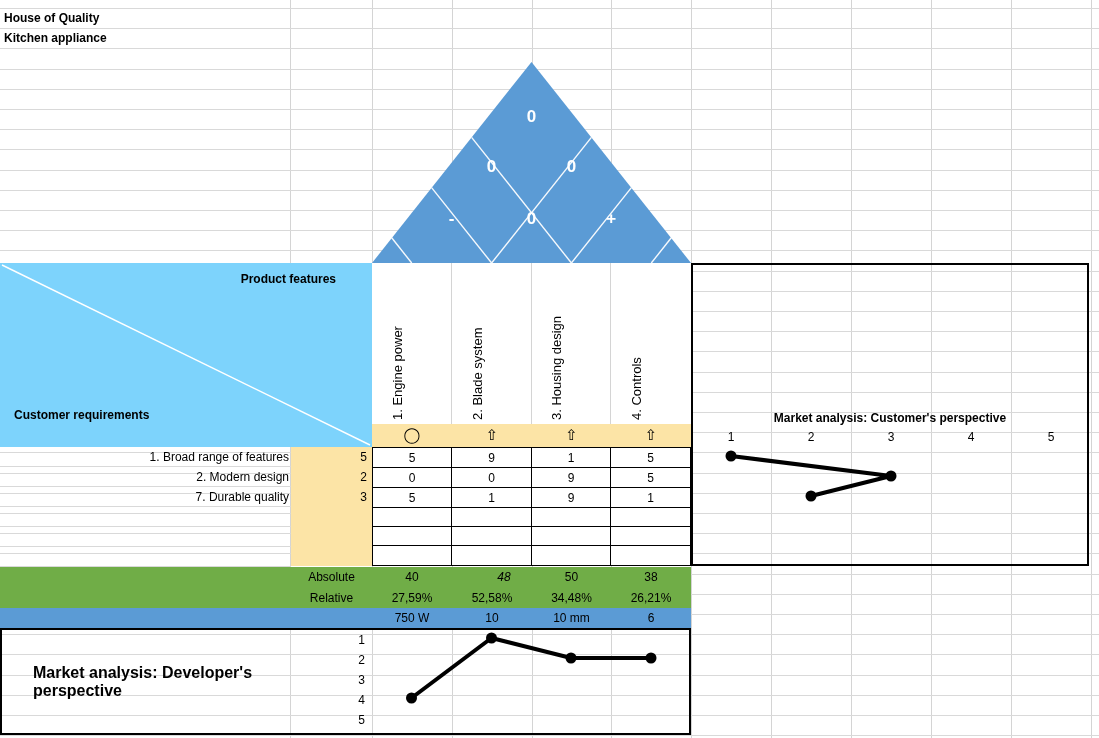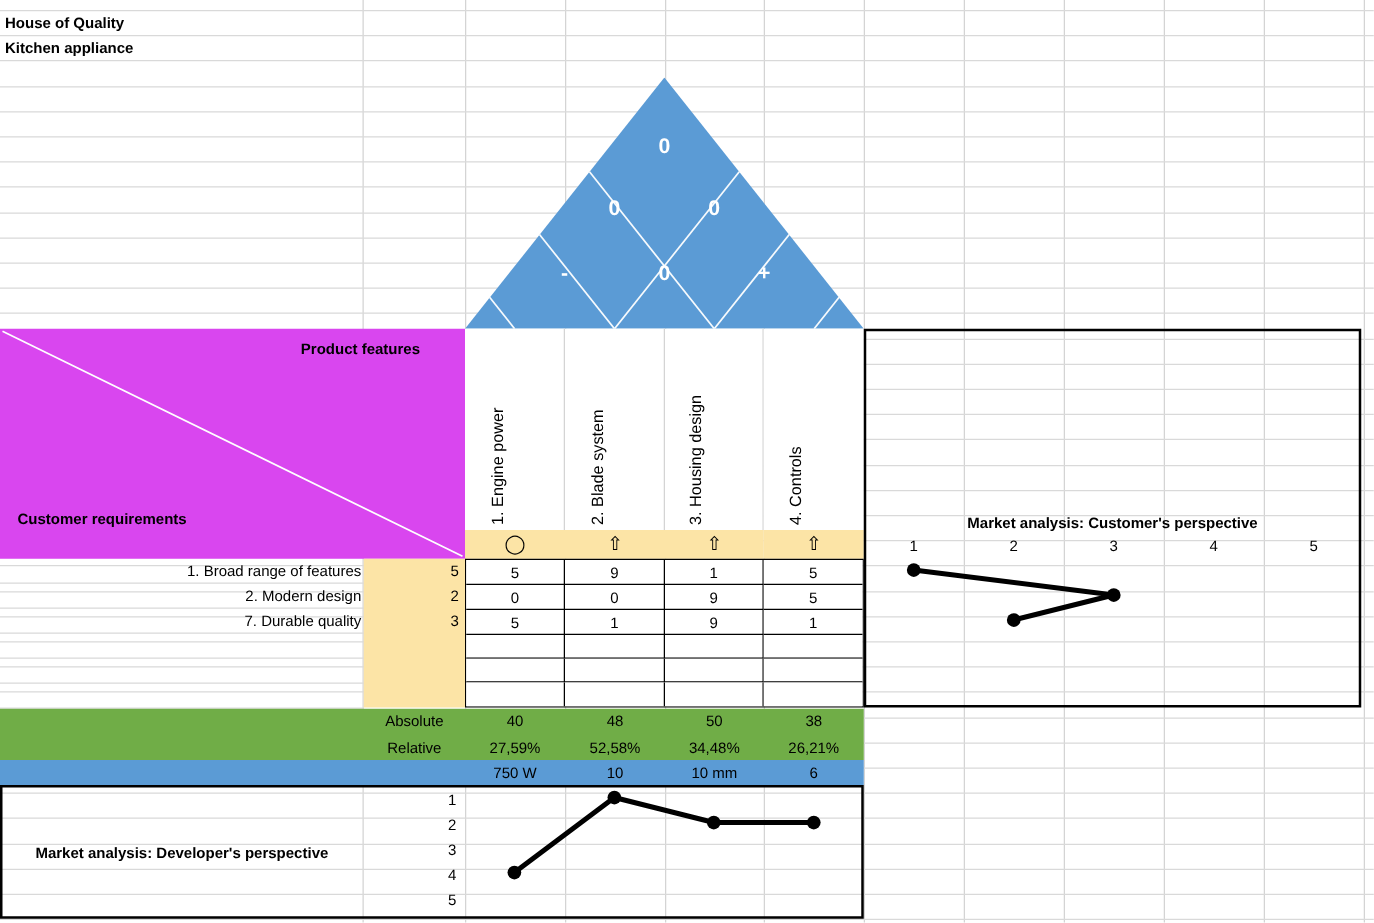--- a/index.html
+++ b/index.html
@@ -27,21 +27,21 @@
   .title-text{font-weight:bold;font-size:12px;}
 
   
   #roof{position:absolute;left:372px;top:62px;width:319px;height:201px;}
   #roof svg{display:block;}
   .roof-sym{font-weight:bold;font-size:17px;fill:#ffffff;
             font-family:"Liberation Sans", sans-serif;}
 
   
   #hdr-block{position:absolute;left:0;top:263px;width:372px;height:184px;
-             background:#d946ef;}
+             background:#7dd3fc;}
   #hdr-block .diag{position:absolute;left:0;top:0;width:372px;height:184px;}
   #hdr-prodfeat{position:absolute;right:36px;top:9px;font-weight:bold;font-size:12px;color:#000;}
   #hdr-custreq{position:absolute;left:14px;bottom:25px;font-weight:bold;font-size:12px;color:#000;}
 
   
   .col-head{position:absolute;top:263px;height:161px;box-sizing:border-box;
             border-right:1px solid #d4d4d4;background:#ffffff;}
   .col-head span{
      position:absolute;bottom:4px;left:50%;
      transform-origin:left bottom;
@@ -97,21 +97,21 @@
   #cust-title{position:absolute;left:691px;top:409px;width:398px;height:17px;
               display:flex;align-items:center;justify-content:center;
               font-weight:bold;font-size:12px;}
   .cust-tick{position:absolute;height:18px;display:flex;align-items:center;
              justify-content:center;font-size:12px;}
 
   #dev-chart{position:absolute;left:0;top:628px;width:691px;height:107px;
              border:2px solid #000;box-sizing:border-box;}
   #dev-title{position:absolute;left:0;top:628px;width:291px;height:107px;
              display:flex;align-items:center;justify-content:center;
-             font-weight:bold;font-size:12px;}
+             font-weight:bold;font-size:16px;padding-left:33px;}
   .dev-tick{position:absolute;left:291px;width:81px;height:20px;
             display:flex;align-items:center;justify-content:flex-end;
             padding-right:7px;box-sizing:border-box;font-size:12px;}
 
   .chart-svg{position:absolute;left:0;top:0;pointer-events:none;}
 </style>
 </head>
 <body>
 
 <div id="sheet">
@@ -274,21 +274,21 @@
     <div class="mx-cell lastrow" style="left:159px;top:98px;width:79px;height:19px;"></div>
     <div class="mx-cell lastrow lastcol" style="left:238px;top:98px;width:79px;height:19px;"></div>
   </div>
 
   <div id="meaning-band"></div>
 
   <div class="abs-rel-label" style="top:567px;">Absolute</div>
   <div class="abs-rel-label" style="top:588px;">Relative</div>
 
   <div class="abs-rel-val" style="left:372px;top:567px;width:80px;">40</div>
-  <div class="abs-rel-val" style="left:452px;top:567px;width:80px;">48</div>
+  <div class="abs-rel-val" style="left:464px;top:567px;width:80px;font-style:italic;">48</div>
   <div class="abs-rel-val" style="left:532px;top:567px;width:79px;">50</div>
   <div class="abs-rel-val" style="left:611px;top:567px;width:80px;">38</div>
 
   <div class="abs-rel-val" style="left:372px;top:588px;width:80px;">27,59%</div>
   <div class="abs-rel-val" style="left:452px;top:588px;width:80px;">52,58%</div>
   <div class="abs-rel-val" style="left:532px;top:588px;width:79px;">34,48%</div>
   <div class="abs-rel-val" style="left:611px;top:588px;width:80px;">26,21%</div>
 
   <div id="target-band"></div>
   <div class="target-val" style="left:372px;width:80px;">750 W</div>

